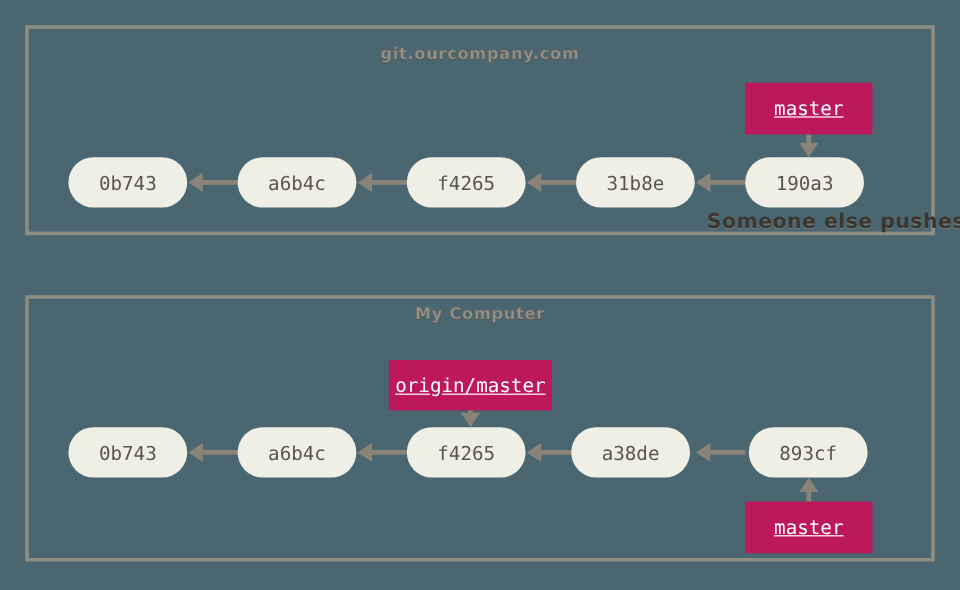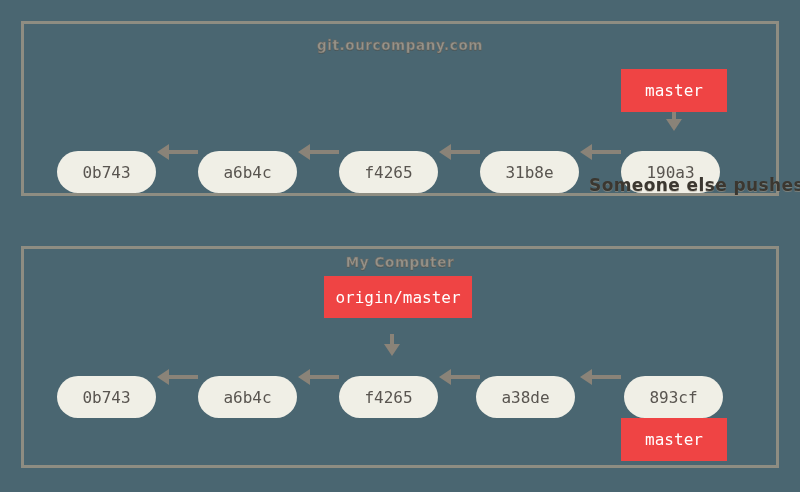--- a/index.html
+++ b/index.html
@@ -49,35 +49,35 @@
     border-radius: 21px;
     background: #f0efe6;
     color: #595550;
     font-family: "DejaVu Sans Mono", monospace;
     font-size: 16px;
     display: flex;
     align-items: center;
     justify-content: center;
     box-sizing: border-box;
     z-index: 3;
-    margin-top: 20px;
   }
 
   
   .ref-label {
     position: absolute;
-    background: #ef4444;
+    background: #be185d;
     color: #ffffff;
     font-family: "DejaVu Sans Mono", monospace;
     font-size: 16px;
     display: flex;
     align-items: center;
     justify-content: center;
     box-sizing: border-box;
     z-index: 3;
+    text-decoration: underline;
   }
 
   
   .arrow-h {
     position: absolute;
     height: 4px;
     background: #8a8378;
     z-index: 1;
   }
   .arrow-h::before {
@@ -164,21 +164,21 @@
 <div class="arrow-h" style="left:309px; top:150px; width:30px;"></div>
 <div class="arrow-h" style="left:450px; top:150px; width:30px;"></div>
 <div class="arrow-h" style="left:591px; top:150px; width:30px;"></div>
 
 <div class="annotation" style="left:589px; top:175px;">Someone else pushes</div>
 
 <div class="panel" id="panel-local"></div>
 
 <div class="panel-title" id="title-local">My Computer</div>
 
-<div class="ref-label" id="ref-local-origin-master" style="left:324px; top:276px; width:148px; height:42px;">origin/master</div>
+<div class="ref-label" id="ref-local-origin-master" style="left:324px; top:300px; width:136px; height:42px;">origin/master</div>
 
 <div class="arrow-v-down" style="left:390px; top:334px; height:11px;"></div>
 
 <div class="commit" style="left:57px;  top:356px;">0b743</div>
 <div class="commit" style="left:198px; top:356px;">a6b4c</div>
 <div class="commit" style="left:339px; top:356px;">f4265</div>
 <div class="commit" style="left:476px; top:356px;">a38de</div>
 <div class="commit" style="left:624px; top:356px;">893cf</div>
 
 <div class="arrow-h" style="left:168px; top:375px; width:30px;"></div>

